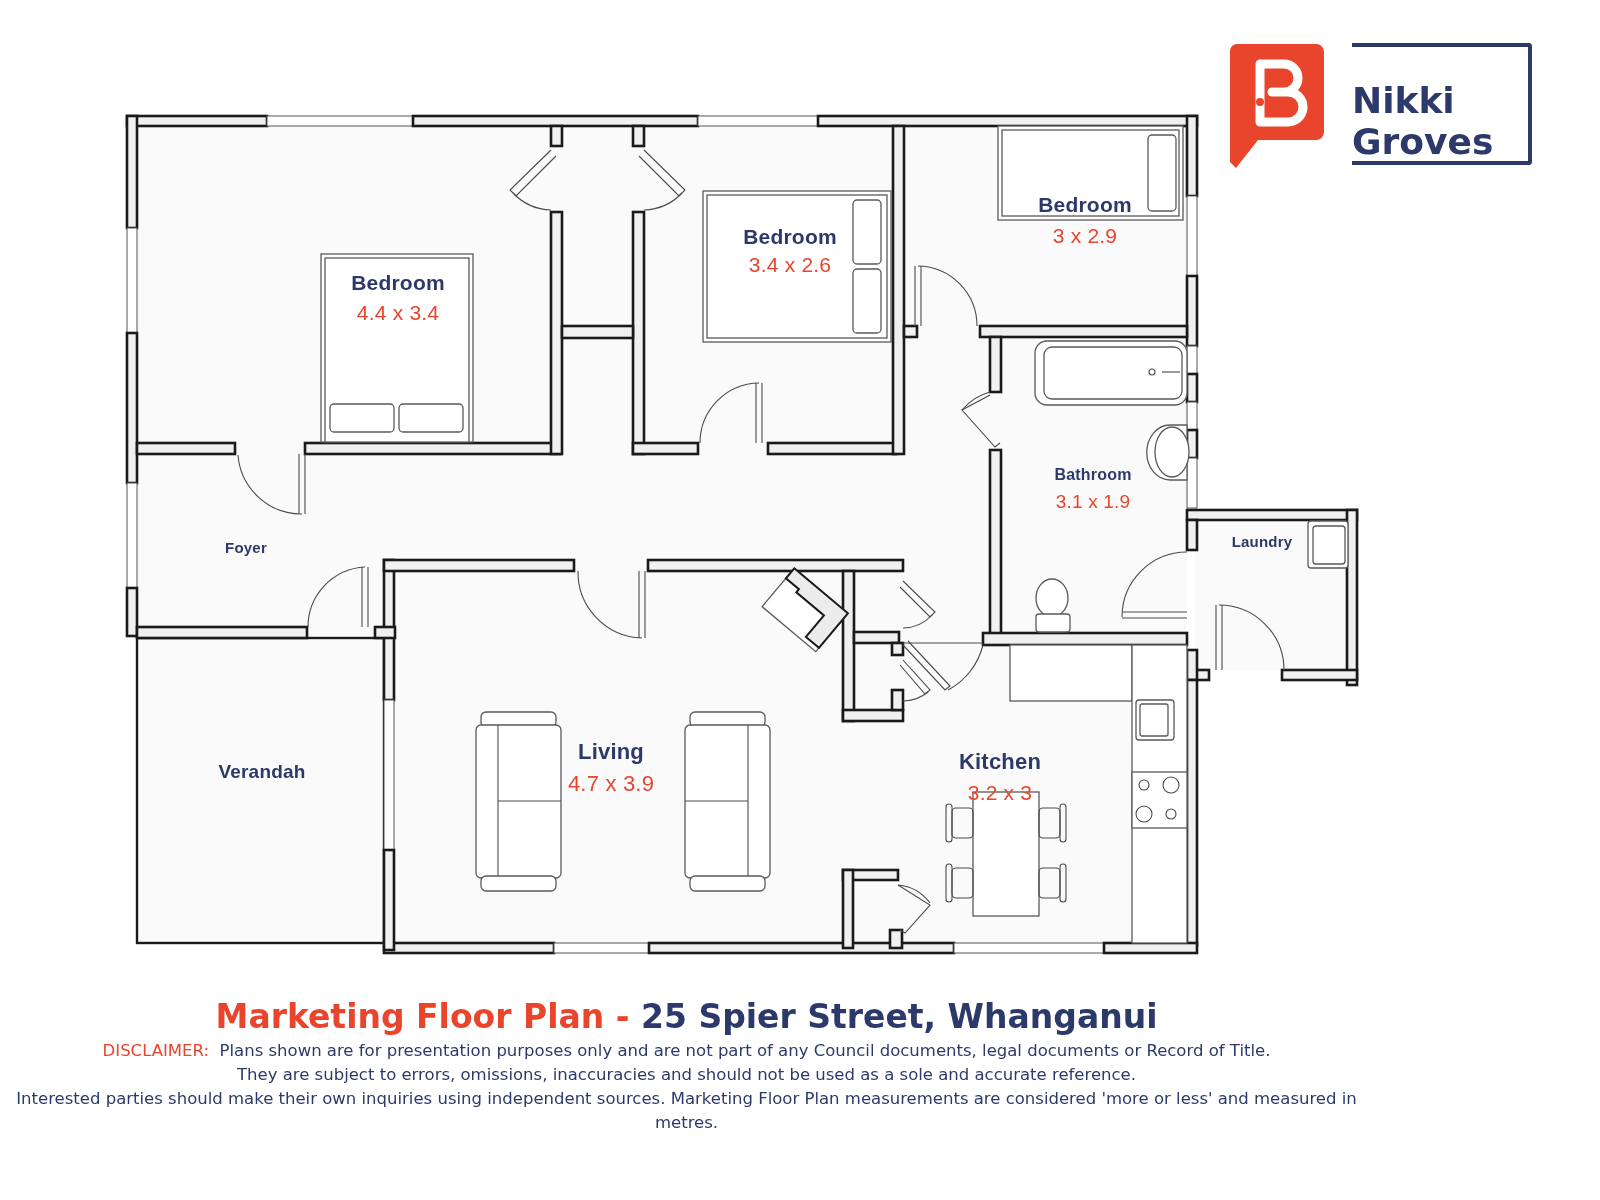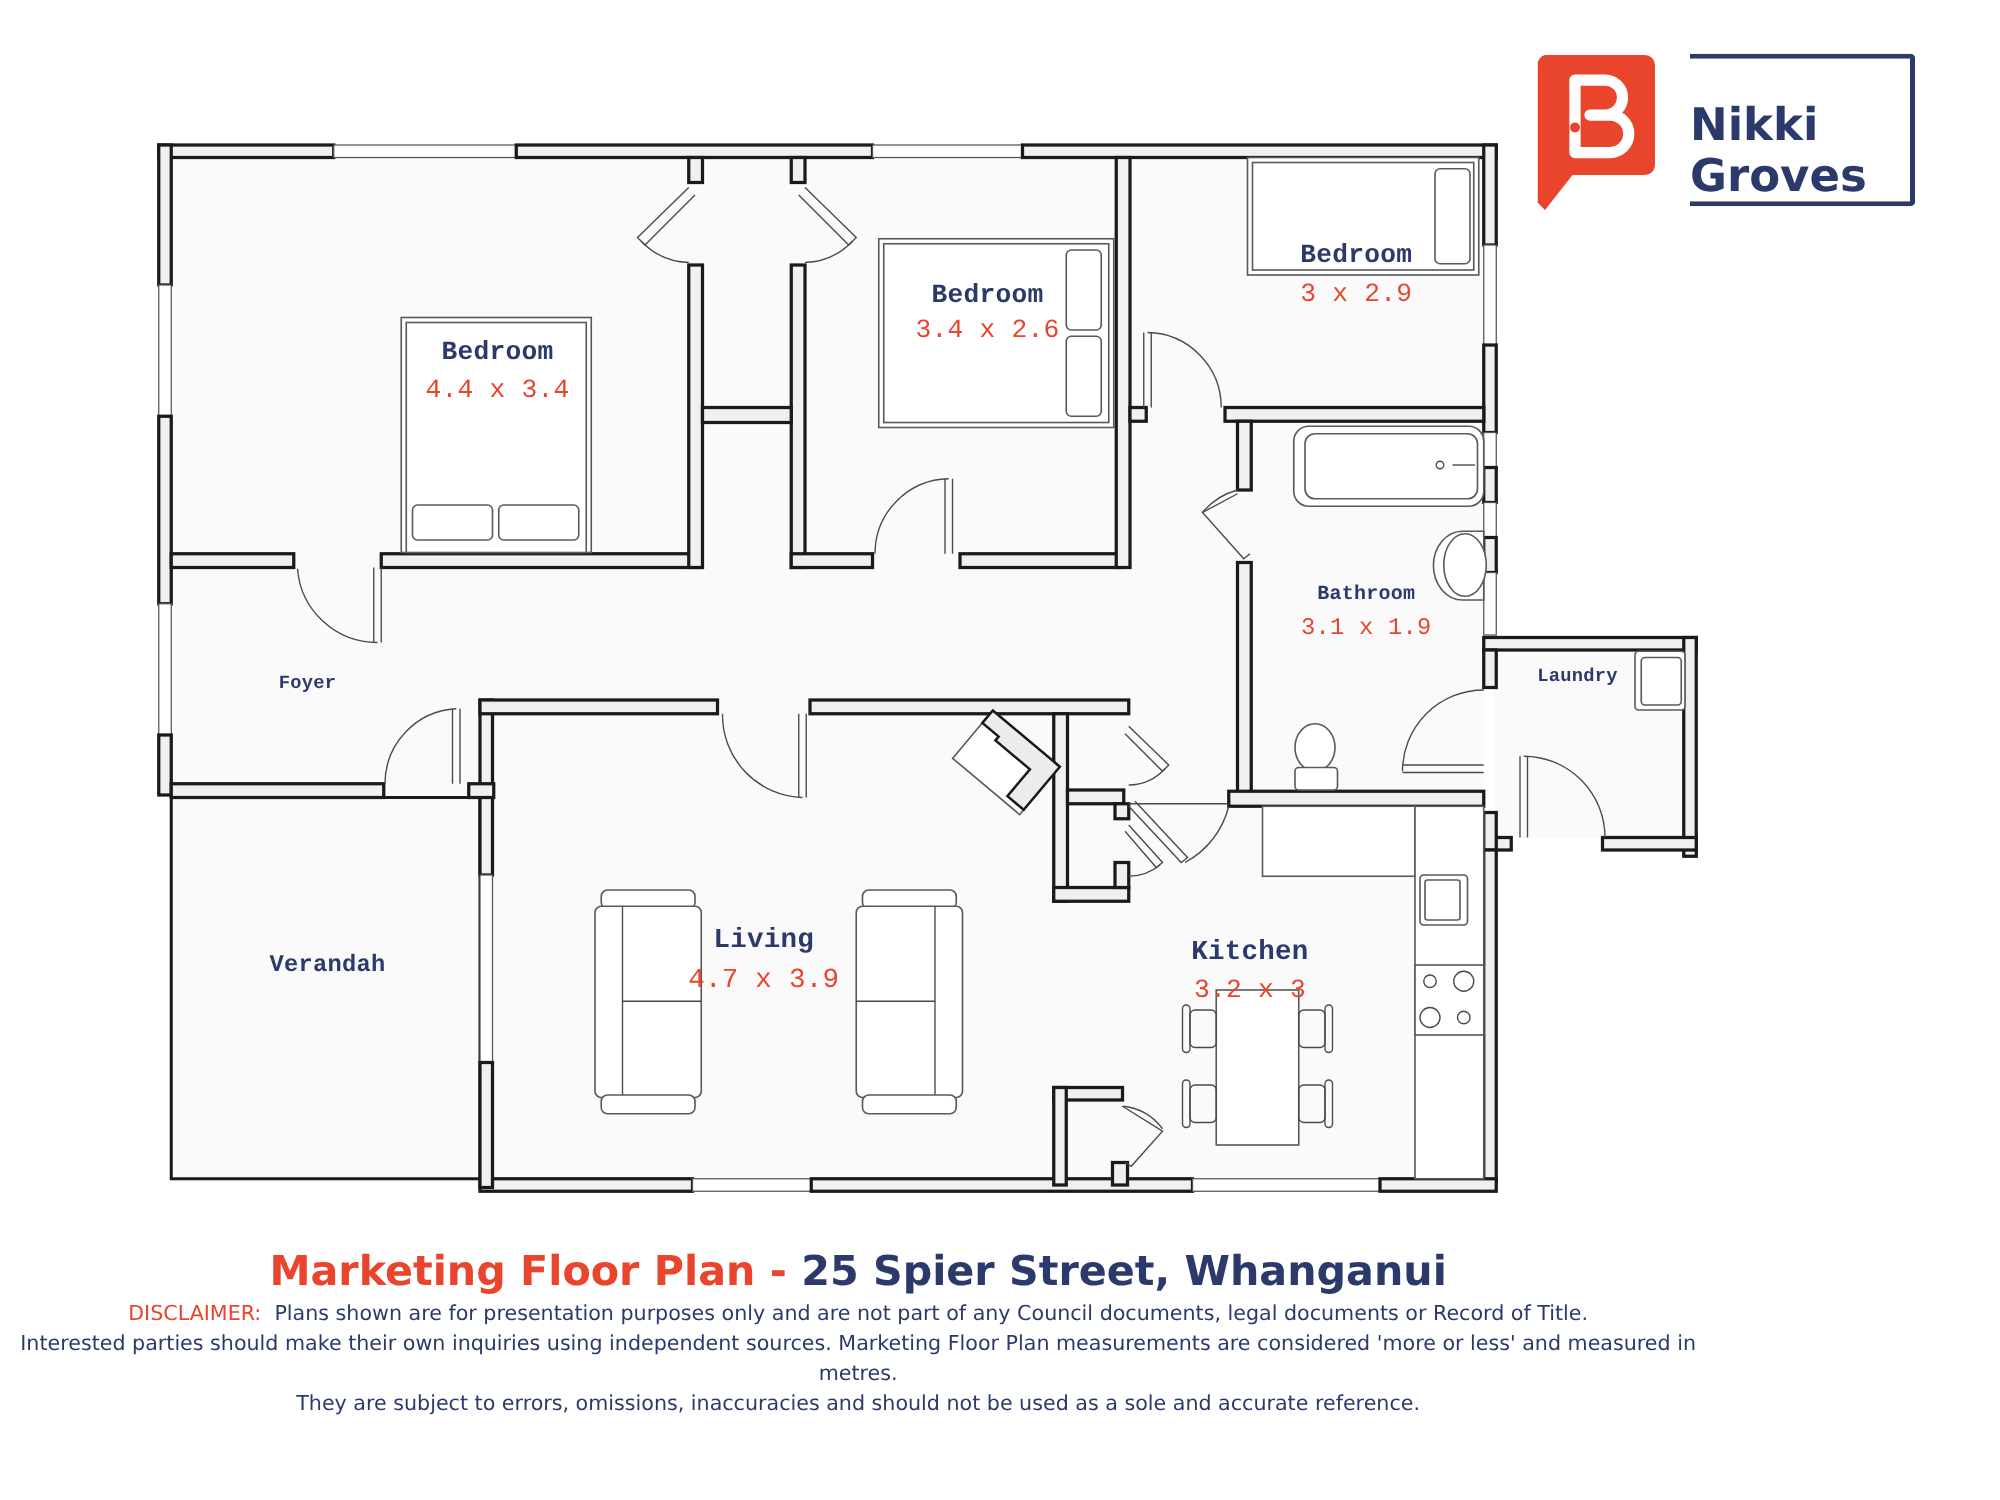--- a/index.html
+++ b/index.html
@@ -3,21 +3,21 @@
 <meta charset="utf-8">
 <style>
   html, body { margin:0; padding:0; background:#ffffff; }
   body { width:1600px; height:1200px; position:relative; overflow:hidden; font-family:"DejaVu Sans", sans-serif; }
   #plan { position:absolute; left:0; top:0; width:1600px; height:1200px; }
   .wall { fill:#f0f0f0; stroke:#1a1a1a; stroke-width:2.6; }
   .win  { fill:#ffffff; stroke:#555; stroke-width:1; }
   .thin { fill:none; stroke:#4a4a4a; stroke-width:1.1; }
   .furn { fill:#ffffff; stroke:#5a5a5a; stroke-width:1.3; }
   .floor { fill:#fafafa; stroke:none; }
-  .lbl { position:absolute; transform:translate(-50%,-50%); white-space:nowrap; font-family:Liberation Mono, monospace; font-weight:bold; letter-spacing:0.2px; }
+  .lbl { position:absolute; transform:translate(-50%,-50%); white-space:nowrap; font-family:Liberation Sans, sans-serif; font-weight:bold; letter-spacing:0.2px; }
   .name { color:#2c3a6b; }
   .dim  { color:#e8452c; font-weight:normal; }
   .big-name { font-size:21px; }
   .big-dim { font-size:21px; }
   .sm-name { font-size:16px;text-align:center; }
   .sm-dim  { font-size:19px; }
   .xs-name { font-size:15px; }
   #logo { position:absolute; left:1230px; top:44px; width:96px; height:124px; }
   #brand-box { position:absolute; left:1352px; top:43px; width:180px; height:122px; border-top:4px solid #2c3a6b; border-bottom:4px solid #2c3a6b; border-right:4px solid #2c3a6b; box-sizing:border-box; border-radius:0 4px 4px 0; }
   #brand-name { position:absolute; left:1352px; top:54px; font-size:36px; line-height:41px; color:#2c3a6b; font-weight:bold; font-family:"DejaVu Sans", sans-serif;margin-top:26px; }
@@ -274,15 +274,15 @@
 
 <div id="footer">
   <div id="footer-title">
     <span class="orange">Marketing Floor Plan -</span>
     <span class="navy">25 Spier Street, Whanganui</span>
   </div>
   <div class="disc">
     <span class="dlabel">DISCLAIMER:</span>&nbsp;
     <span>Plans shown are for presentation purposes only and are not part of any Council documents, legal documents or Record of Title.</span>
   </div>
+  <div class="disc">They are subject to errors, omissions, inaccuracies and should not be used as a sole and accurate reference.</div>
   <div class="disc">Interested parties should make their own inquiries using independent sources. Marketing Floor Plan measurements are considered 'more or less' and measured in metres.</div>
-  <div class="disc">They are subject to errors, omissions, inaccuracies and should not be used as a sole and accurate reference.</div>
 </div>
 
 </body></html>

